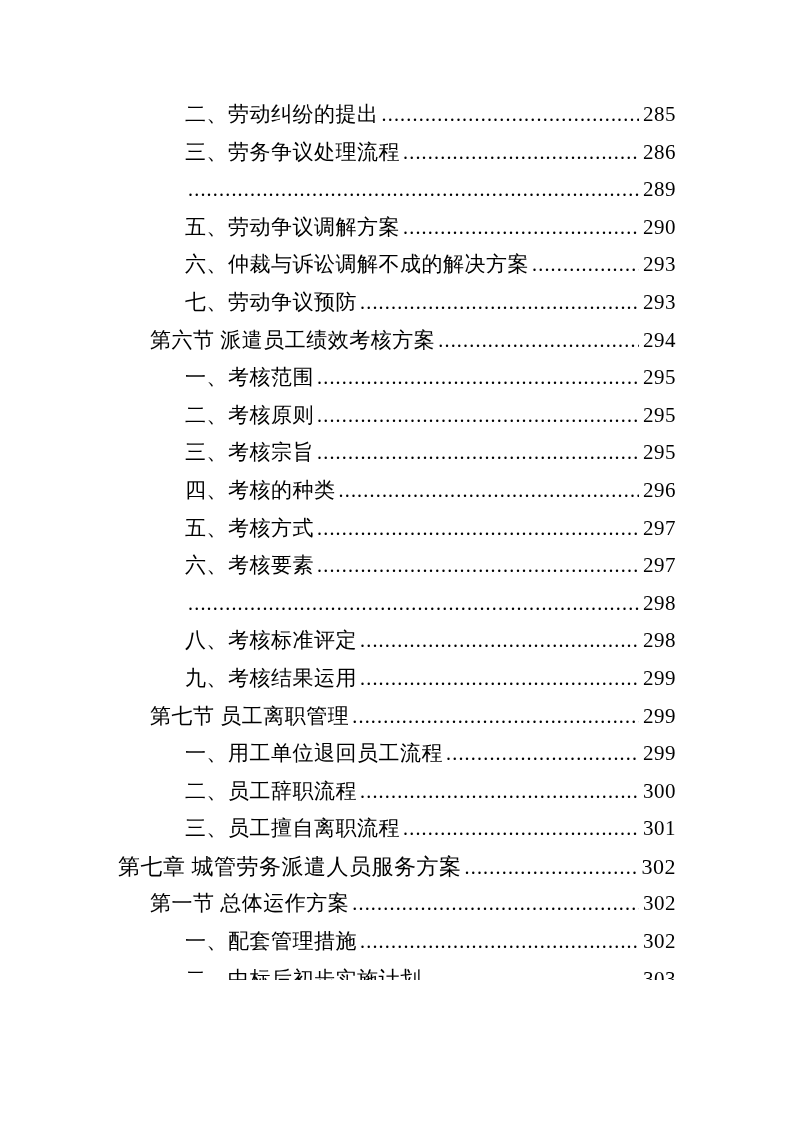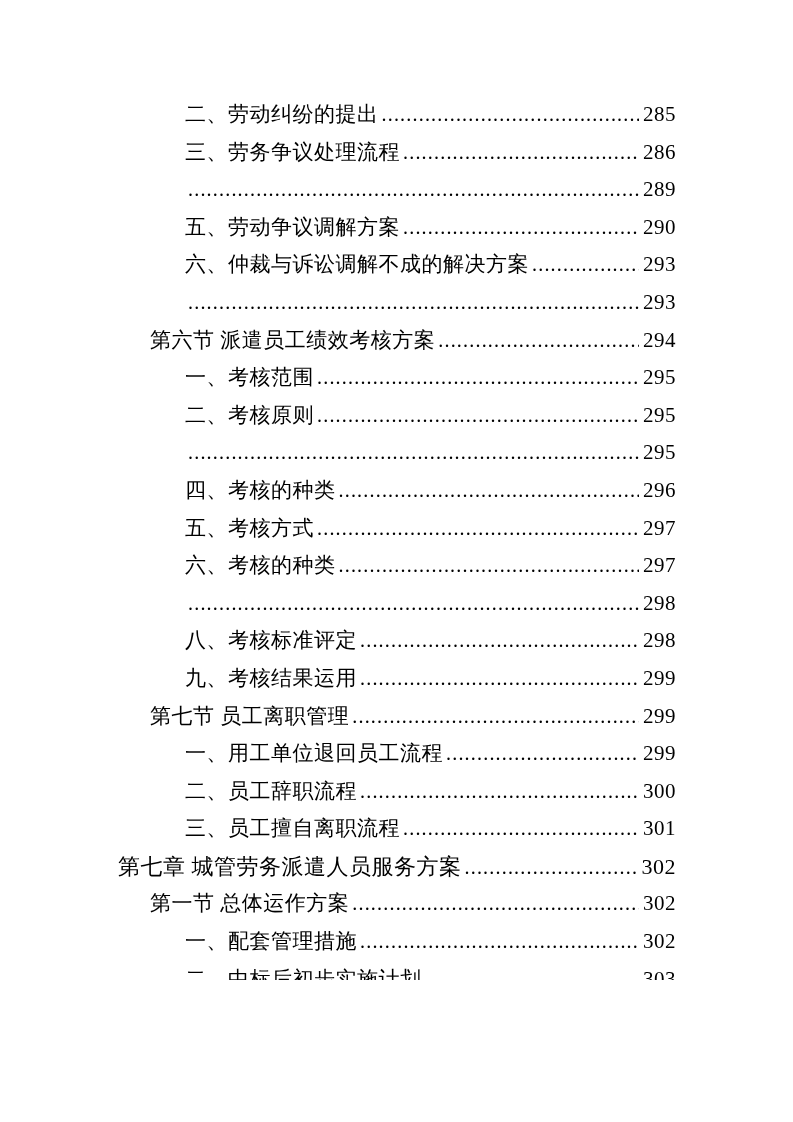--- a/index.html
+++ b/index.html
@@ -79,54 +79,56 @@
     <span class="label">五、劳动争议调解方案</span>
     <span class="dots">......................................................................................................................................................</span>
     <span class="pagenum">290</span>
   </div>
       <div class="toc-row lvl-item">
     <span class="label">六、仲裁与诉讼调解不成的解决方案</span>
     <span class="dots">......................................................................................................................................................</span>
     <span class="pagenum">293</span>
   </div>
       <div class="toc-row lvl-item">
+    <span class="label">七、劳动争议预防</span>
     <span class="dots">......................................................................................................................................................</span>
     <span class="pagenum">293</span>
   </div>
       <div class="toc-row lvl-section">
     <span class="label">第六节 派遣员工绩效考核方案</span>
     <span class="dots">......................................................................................................................................................</span>
     <span class="pagenum">294</span>
   </div>
       <div class="toc-row lvl-item">
     <span class="label">一、考核范围</span>
     <span class="dots">......................................................................................................................................................</span>
     <span class="pagenum">295</span>
   </div>
       <div class="toc-row lvl-item">
     <span class="label">二、考核原则</span>
     <span class="dots">......................................................................................................................................................</span>
     <span class="pagenum">295</span>
   </div>
       <div class="toc-row lvl-item">
+    <span class="label">三、考核宗旨</span>
     <span class="dots">......................................................................................................................................................</span>
     <span class="pagenum">295</span>
   </div>
       <div class="toc-row lvl-item">
     <span class="label">四、考核的种类</span>
     <span class="dots">......................................................................................................................................................</span>
     <span class="pagenum">296</span>
   </div>
       <div class="toc-row lvl-item">
     <span class="label">五、考核方式</span>
     <span class="dots">......................................................................................................................................................</span>
     <span class="pagenum">297</span>
   </div>
       <div class="toc-row lvl-item">
-    <span class="label">六、考核的种类</span>
+    <span class="label">六、考核要素</span>
     <span class="dots">......................................................................................................................................................</span>
     <span class="pagenum">297</span>
   </div>
       <div class="toc-row lvl-item">
     <span class="dots">......................................................................................................................................................</span>
     <span class="pagenum">298</span>
   </div>
       <div class="toc-row lvl-item">
     <span class="label">八、考核标准评定</span>
     <span class="dots">......................................................................................................................................................</span>

